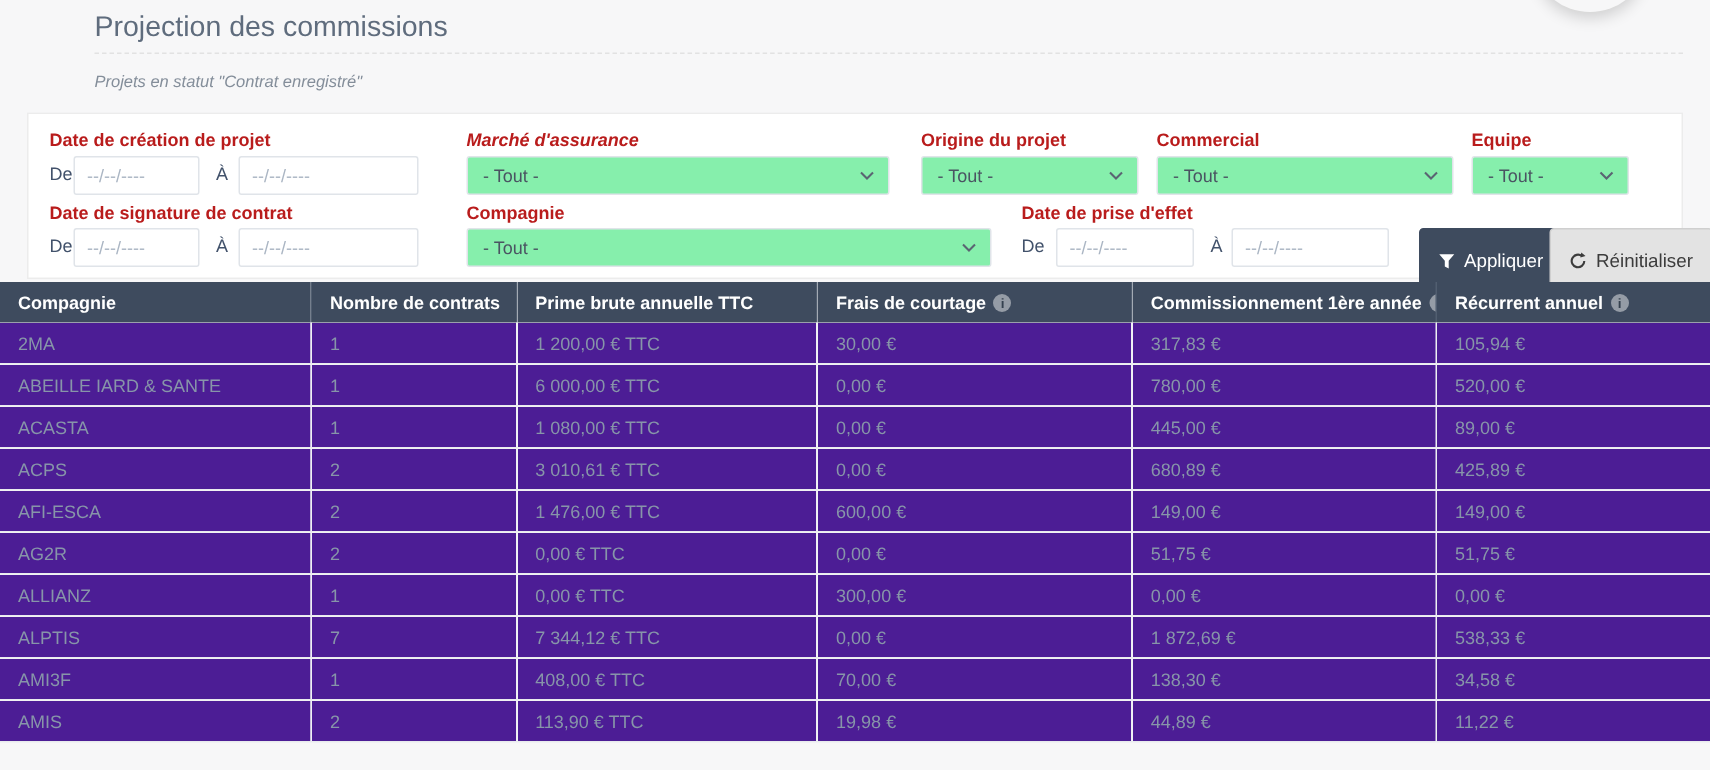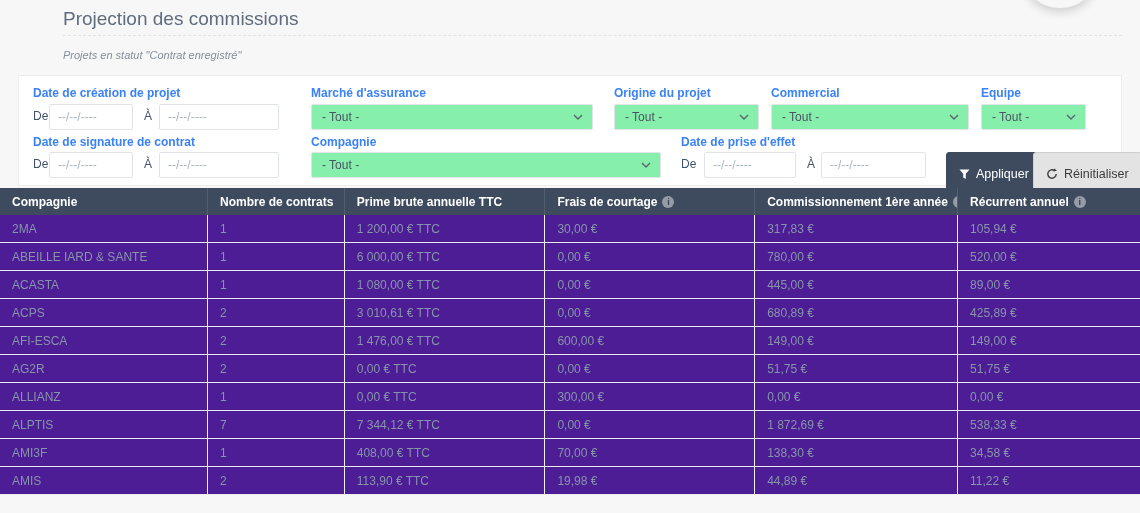--- a/index.html
+++ b/index.html
@@ -16,21 +16,21 @@
   .page-subtitle{margin-top:13px;font-size:11px;font-style:italic;color:#848e9a;}
   .fab-shadow{
     position:absolute;top:-52px;left:1025px;width:70px;height:60px;border-radius:50%;
     background:#f7f7f8;box-shadow:0 4px 10px rgba(0,0,0,0.16);
   }
   
   .filter-card{
     position:absolute;left:18px;top:75px;width:1104px;height:111px;
     background:#ffffff;border:1px solid #ececec;box-sizing:border-box;
   }
-  .f-label{position:absolute;font-size:12px;font-weight:bold;color:#3b82f6;white-space:nowrap;}
+  .f-label{position:absolute;font-size:12px;font-weight:bold;color:#b91c1c;white-space:nowrap;}
   .inline-label{position:absolute;font-size:12px;font-weight:normal;color:#42526b;}
   .date-input{
     position:absolute;height:26px;box-sizing:border-box;border:1px solid #e0e4e9;border-radius:2px;
     font-size:12px;padding:0 8px;color:#4a5462;background:#fff;outline:none;
     font-family:"Liberation Sans", sans-serif;
   }
   .date-input::placeholder{color:#aab5c3;}
   .sel{
     position:absolute;height:26px;box-sizing:border-box;border:1px solid #e0e4e9;border-radius:2px;
     background:#86efac;display:flex;align-items:center;justify-content:space-between;
@@ -79,21 +79,21 @@
 </div>
 
 <div class="filter-card">
 
   <span class="f-label" style="left:14px;top:10px;">Date de création de projet</span>
   <span class="inline-label" style="left:14px;top:33px;">De</span>
   <input class="date-input" style="left: 30px; top: 28px; width: 84px;" placeholder="--/--/----">
   <span class="inline-label" style="left:125px;top:33px;">À</span>
   <input class="date-input" style="left: 140px; top: 28px; width: 120px;" placeholder="--/--/----">
 
-  <span class="f-label" style="left:292px;top:10px;">Marché d'assurance</span>
+  <span class="f-label" style="left:292px;top:10px;font-style:italic;">Marché d'assurance</span>
   <div class="sel" style="left:292px;top:28px;width:282px;">
     <span>- Tout -</span>
     <svg width="10" height="6" viewBox="0 0 10 6">
         <polyline points="1,1 5,5 9,1" fill="none" stroke="#5a6472" stroke-width="1.4"></polyline>
       </svg>
   </div>
 
   <span class="f-label" style="left:595px;top:10px;">Origine du projet</span>
   <div class="sel" style="left:595px;top:28px;width:145px;">
     <span>- Tout -</span>

